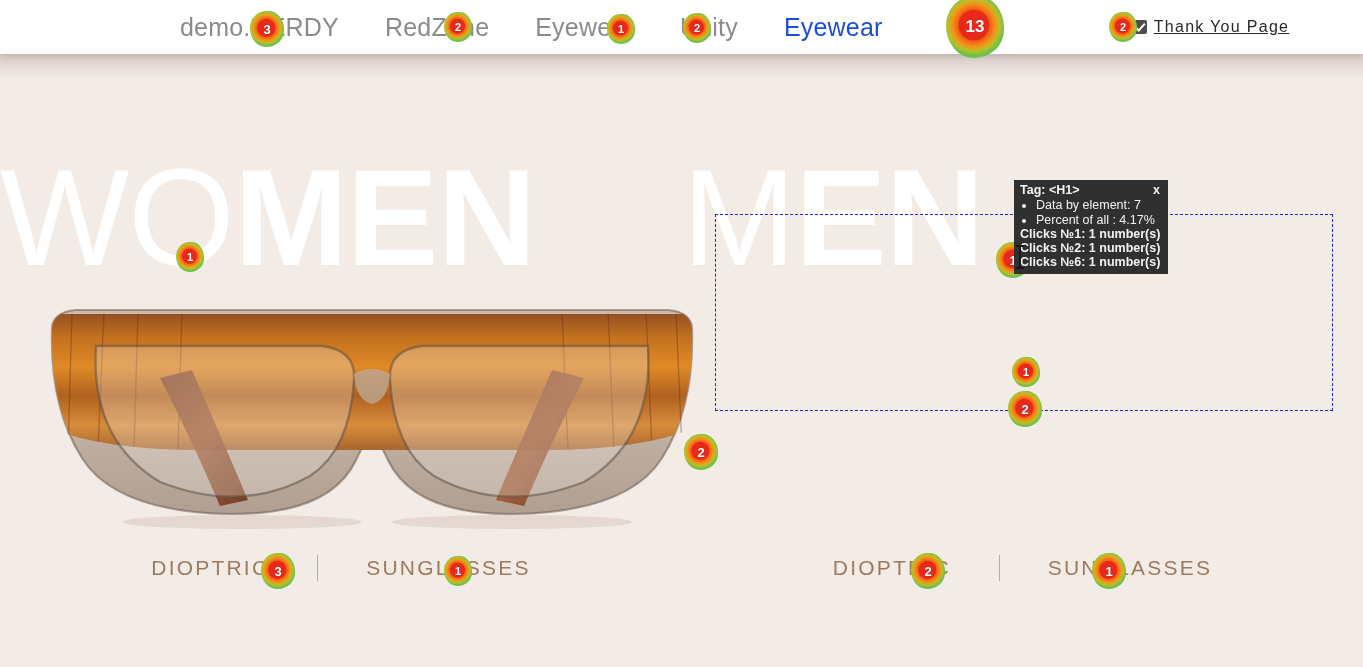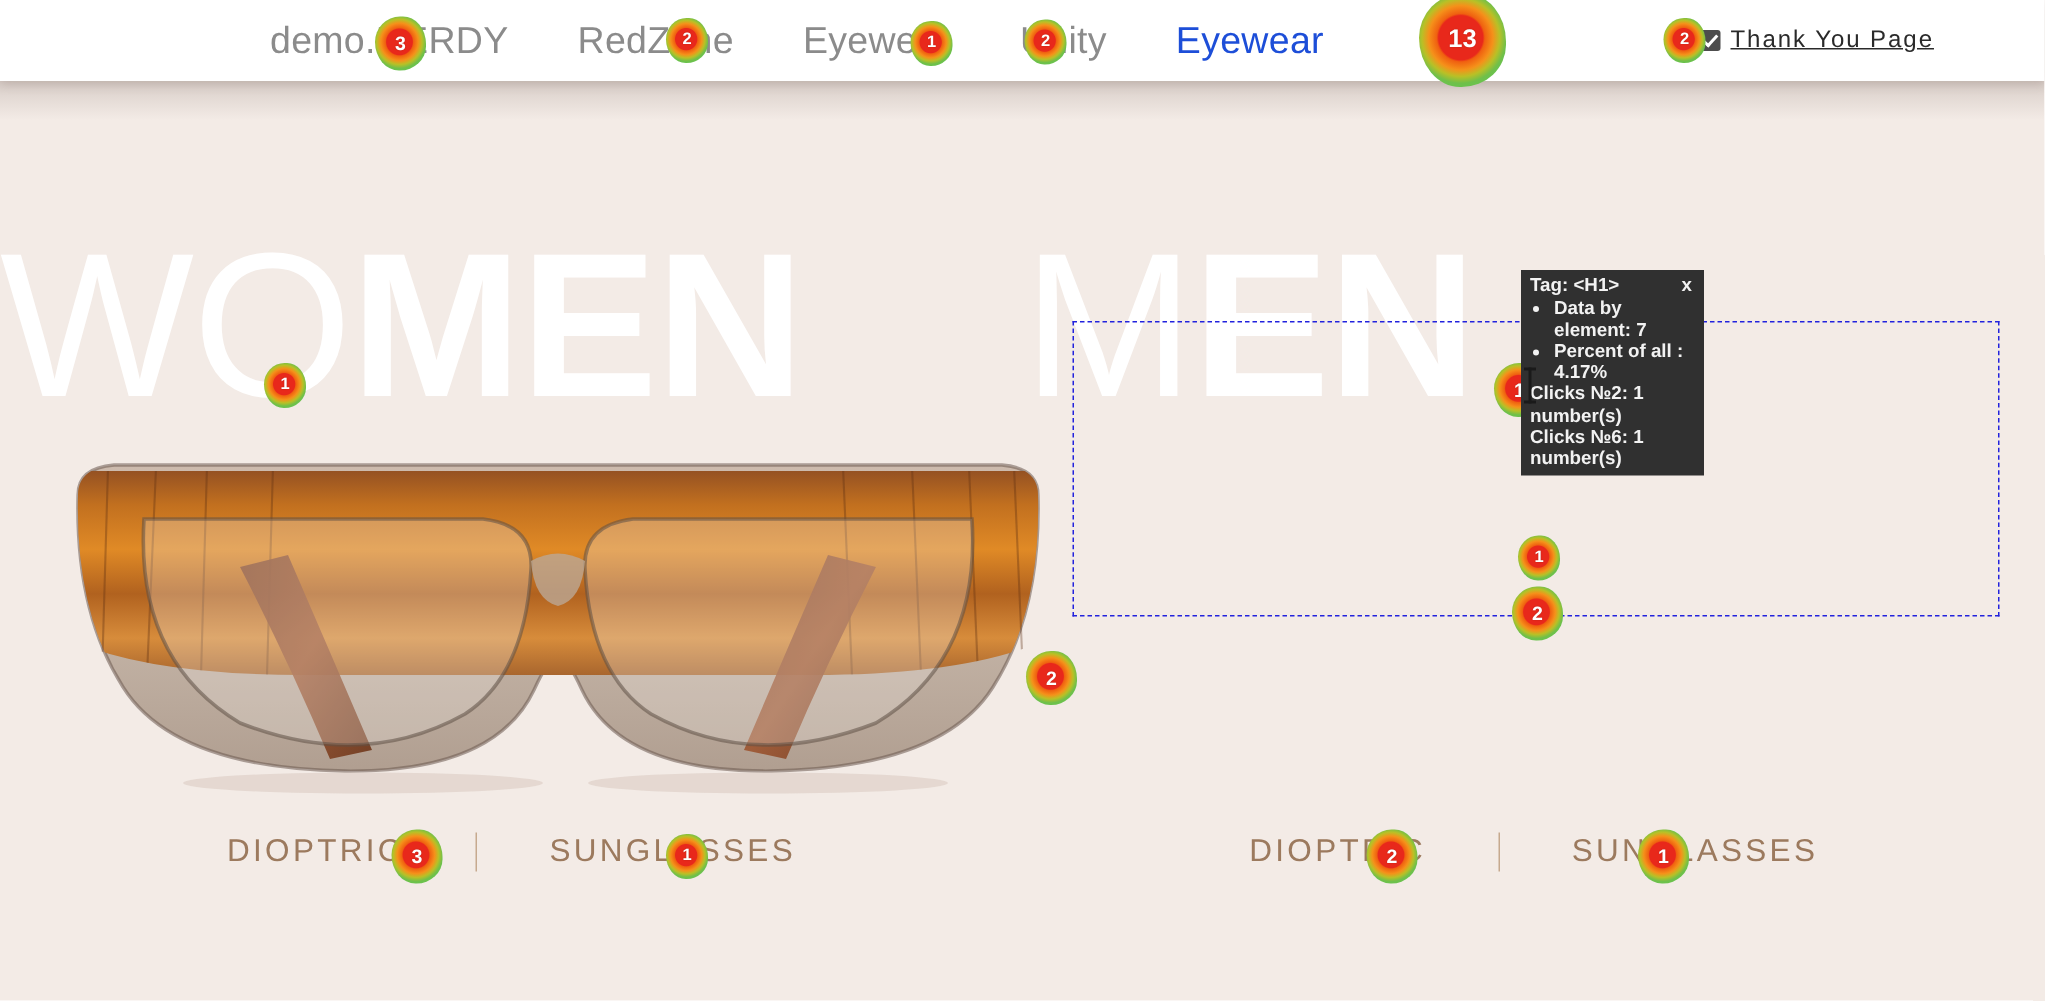--- a/index.html
+++ b/index.html
@@ -141,37 +141,37 @@
     width: 618px; height: 197px;
     border: 1px dashed #2222dd;
     z-index: 30;
     pointer-events: none;
   }
 
   
   #tooltip {
     position: absolute;
     left: 1014px; top: 180px;
-    width: 122px;
+    width: 154px;
     background: #303030;
     color: #f2f2f2;
     z-index: 60;
     font-size: 12.5px;
     line-height: 14.3px;
     padding: 3px 4px 4px 4px;
     font-family: "Liberation Sans", sans-serif;
   }
   #tooltip .tt-head {
     display: flex; justify-content: space-between; align-items: baseline;
     padding: 0 2px 1px 2px;
     font-weight: 700;
   }
   #tooltip .tt-close { cursor: pointer; padding: 0 2px; font-weight: 700;}
   #tooltip ul { list-style: disc; margin: 0 0 0 18px; padding: 0; }
-  #tooltip li { font-weight: 700; }
+  #tooltip li { font-weight: 400; }
   #tooltip .tt-click { font-weight: 700; padding-left: 2px; }
 
   
   .hm {
     position: absolute;
     z-index: 55;
     display: flex; align-items: center; justify-content: center;
     border-radius: 50% 46% 52% 48% / 48% 52% 46% 54%;
     background:
       radial-gradient(circle at 48% 47%,
@@ -335,20 +335,21 @@
 
   <div id="tooltip">
     <div class="tt-head">
       <span>Tag: &lt;H1&gt;</span>
       <span class="tt-close">x</span>
     </div>
     <ul>
       <li>Data by element: 7</li>
       <li>Percent of all : 4.17%</li>
     </ul>
+    <div class="tt-click">Clicks №1: 1 number(s)</div>
     <div class="tt-click">Clicks №2: 1 number(s)</div>
     <div class="tt-click">Clicks №6: 1 number(s)</div>
   </div>
 
   <div id="text-caret"></div>
 
   <div id="markers-layer">
       <div class="hm m" style="left: 250px; top: 11px;">
         <span>3</span>
       </div>

